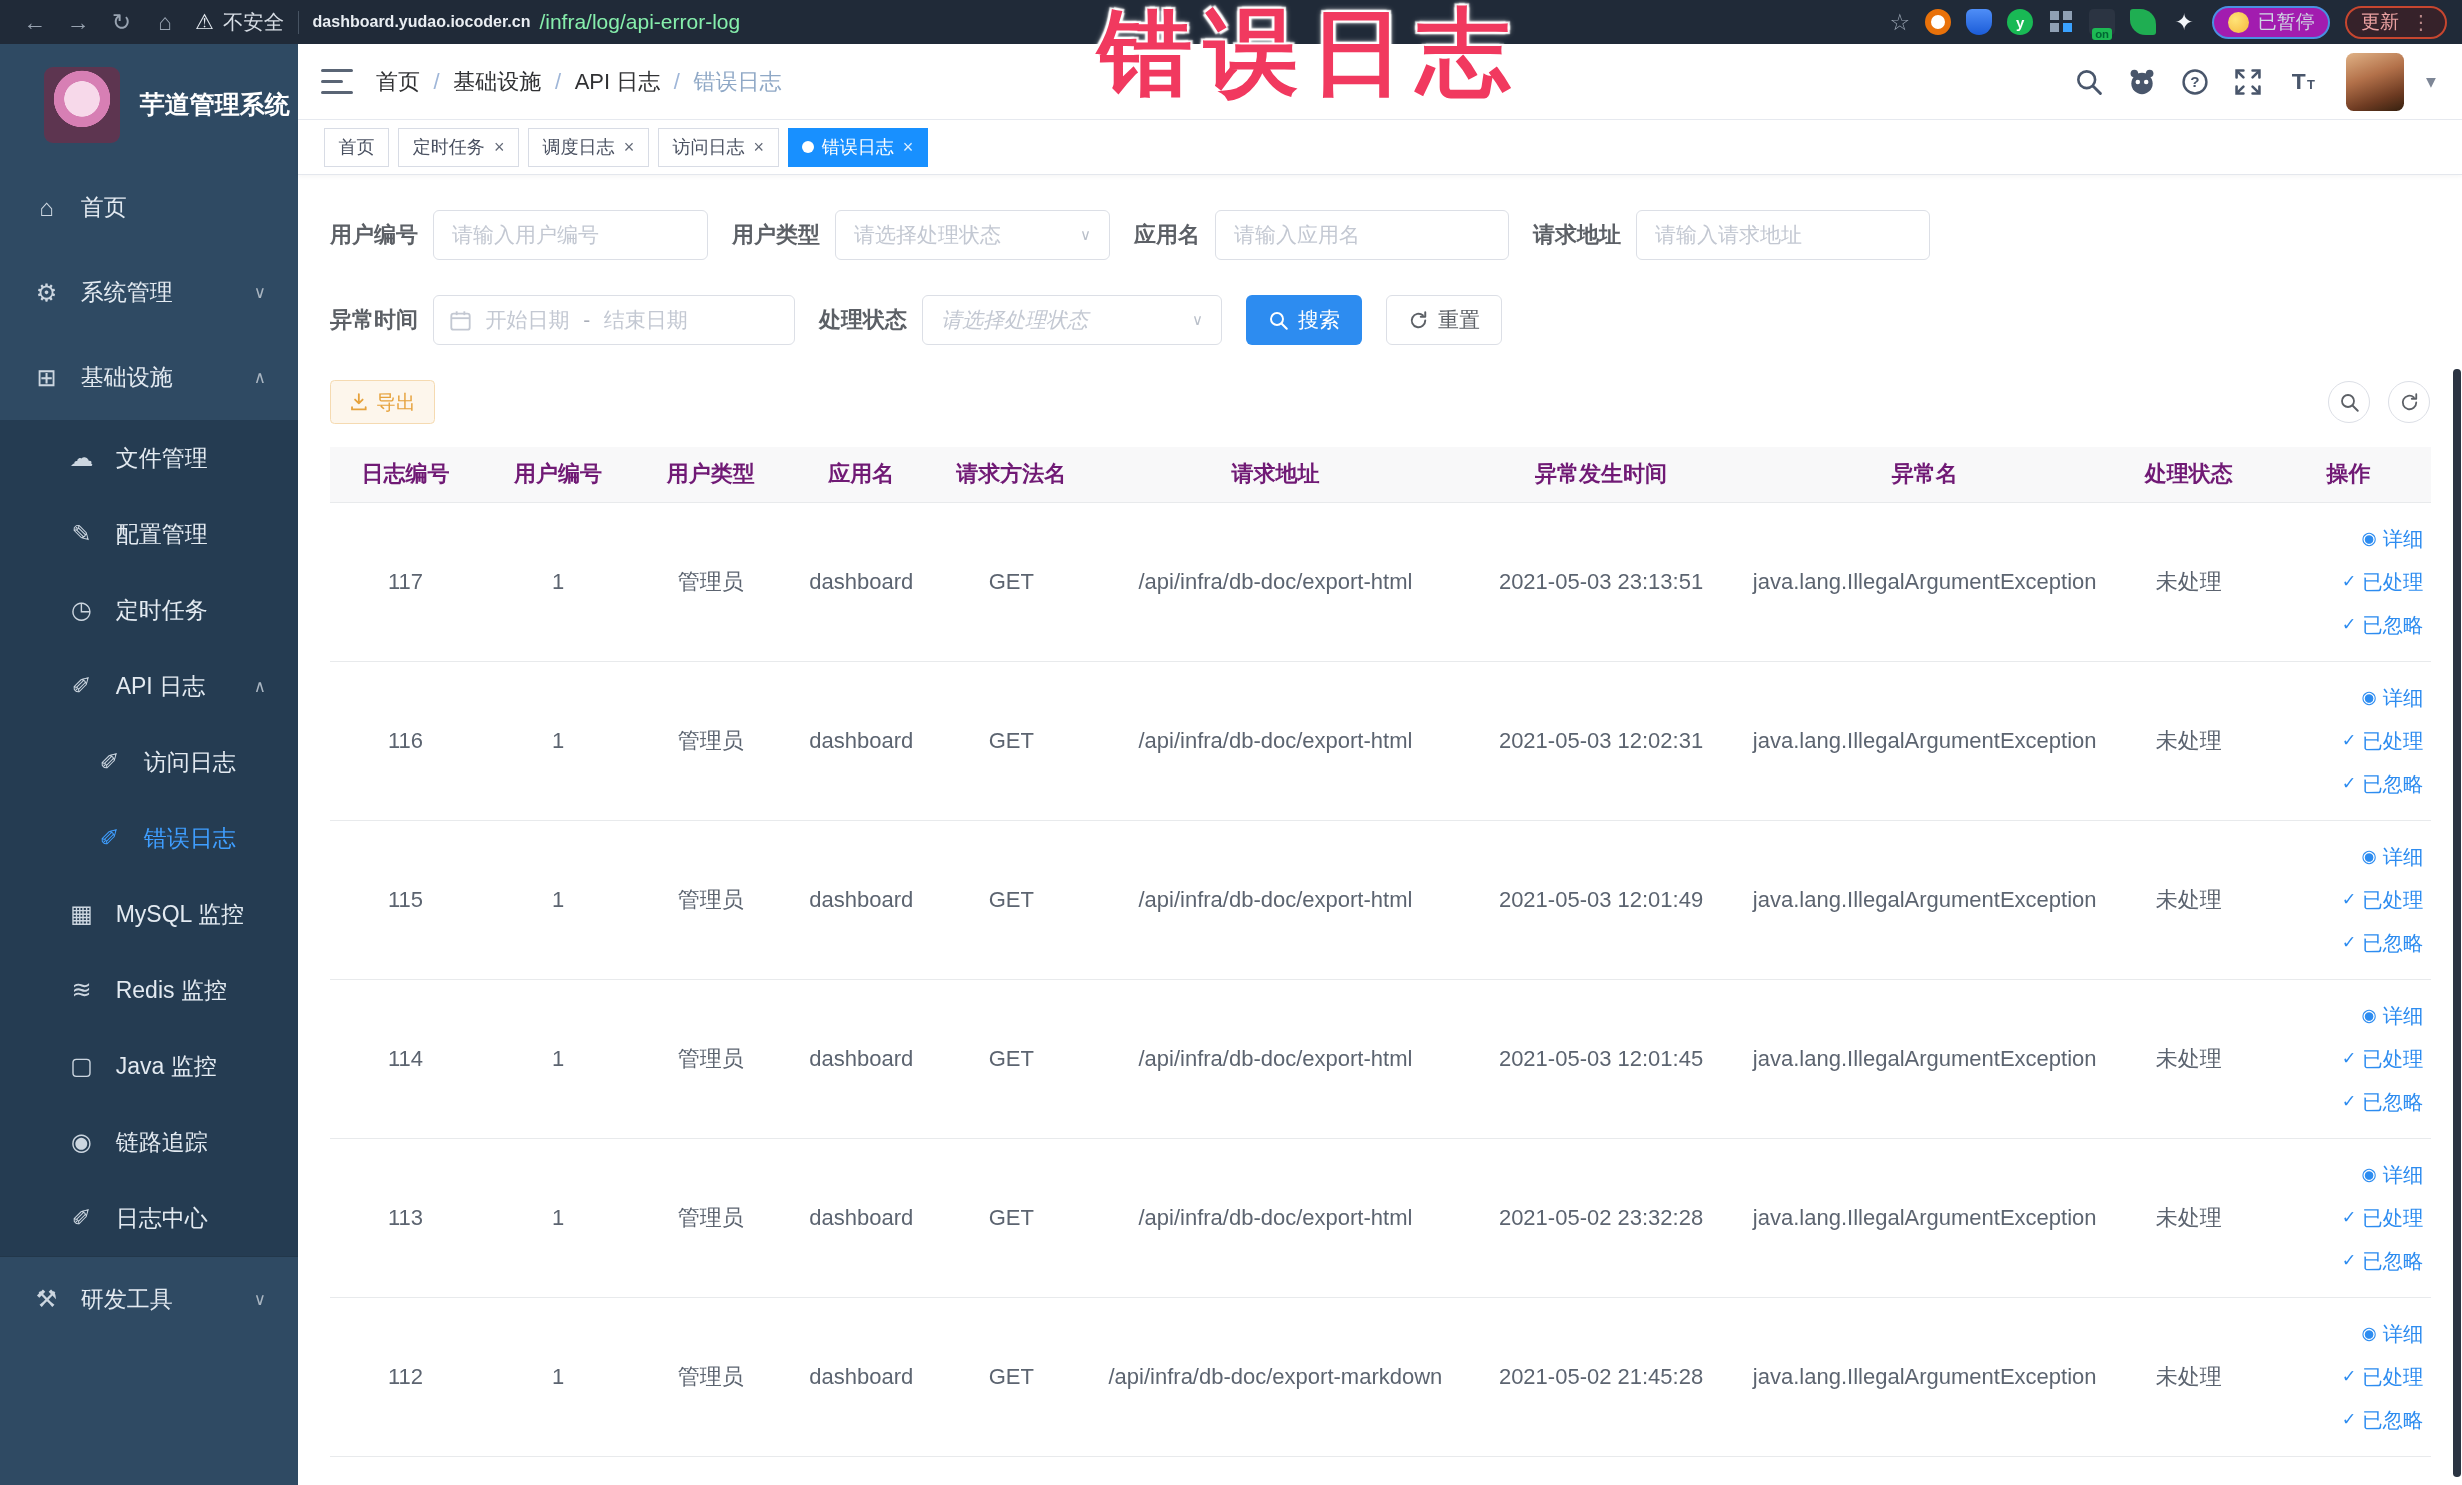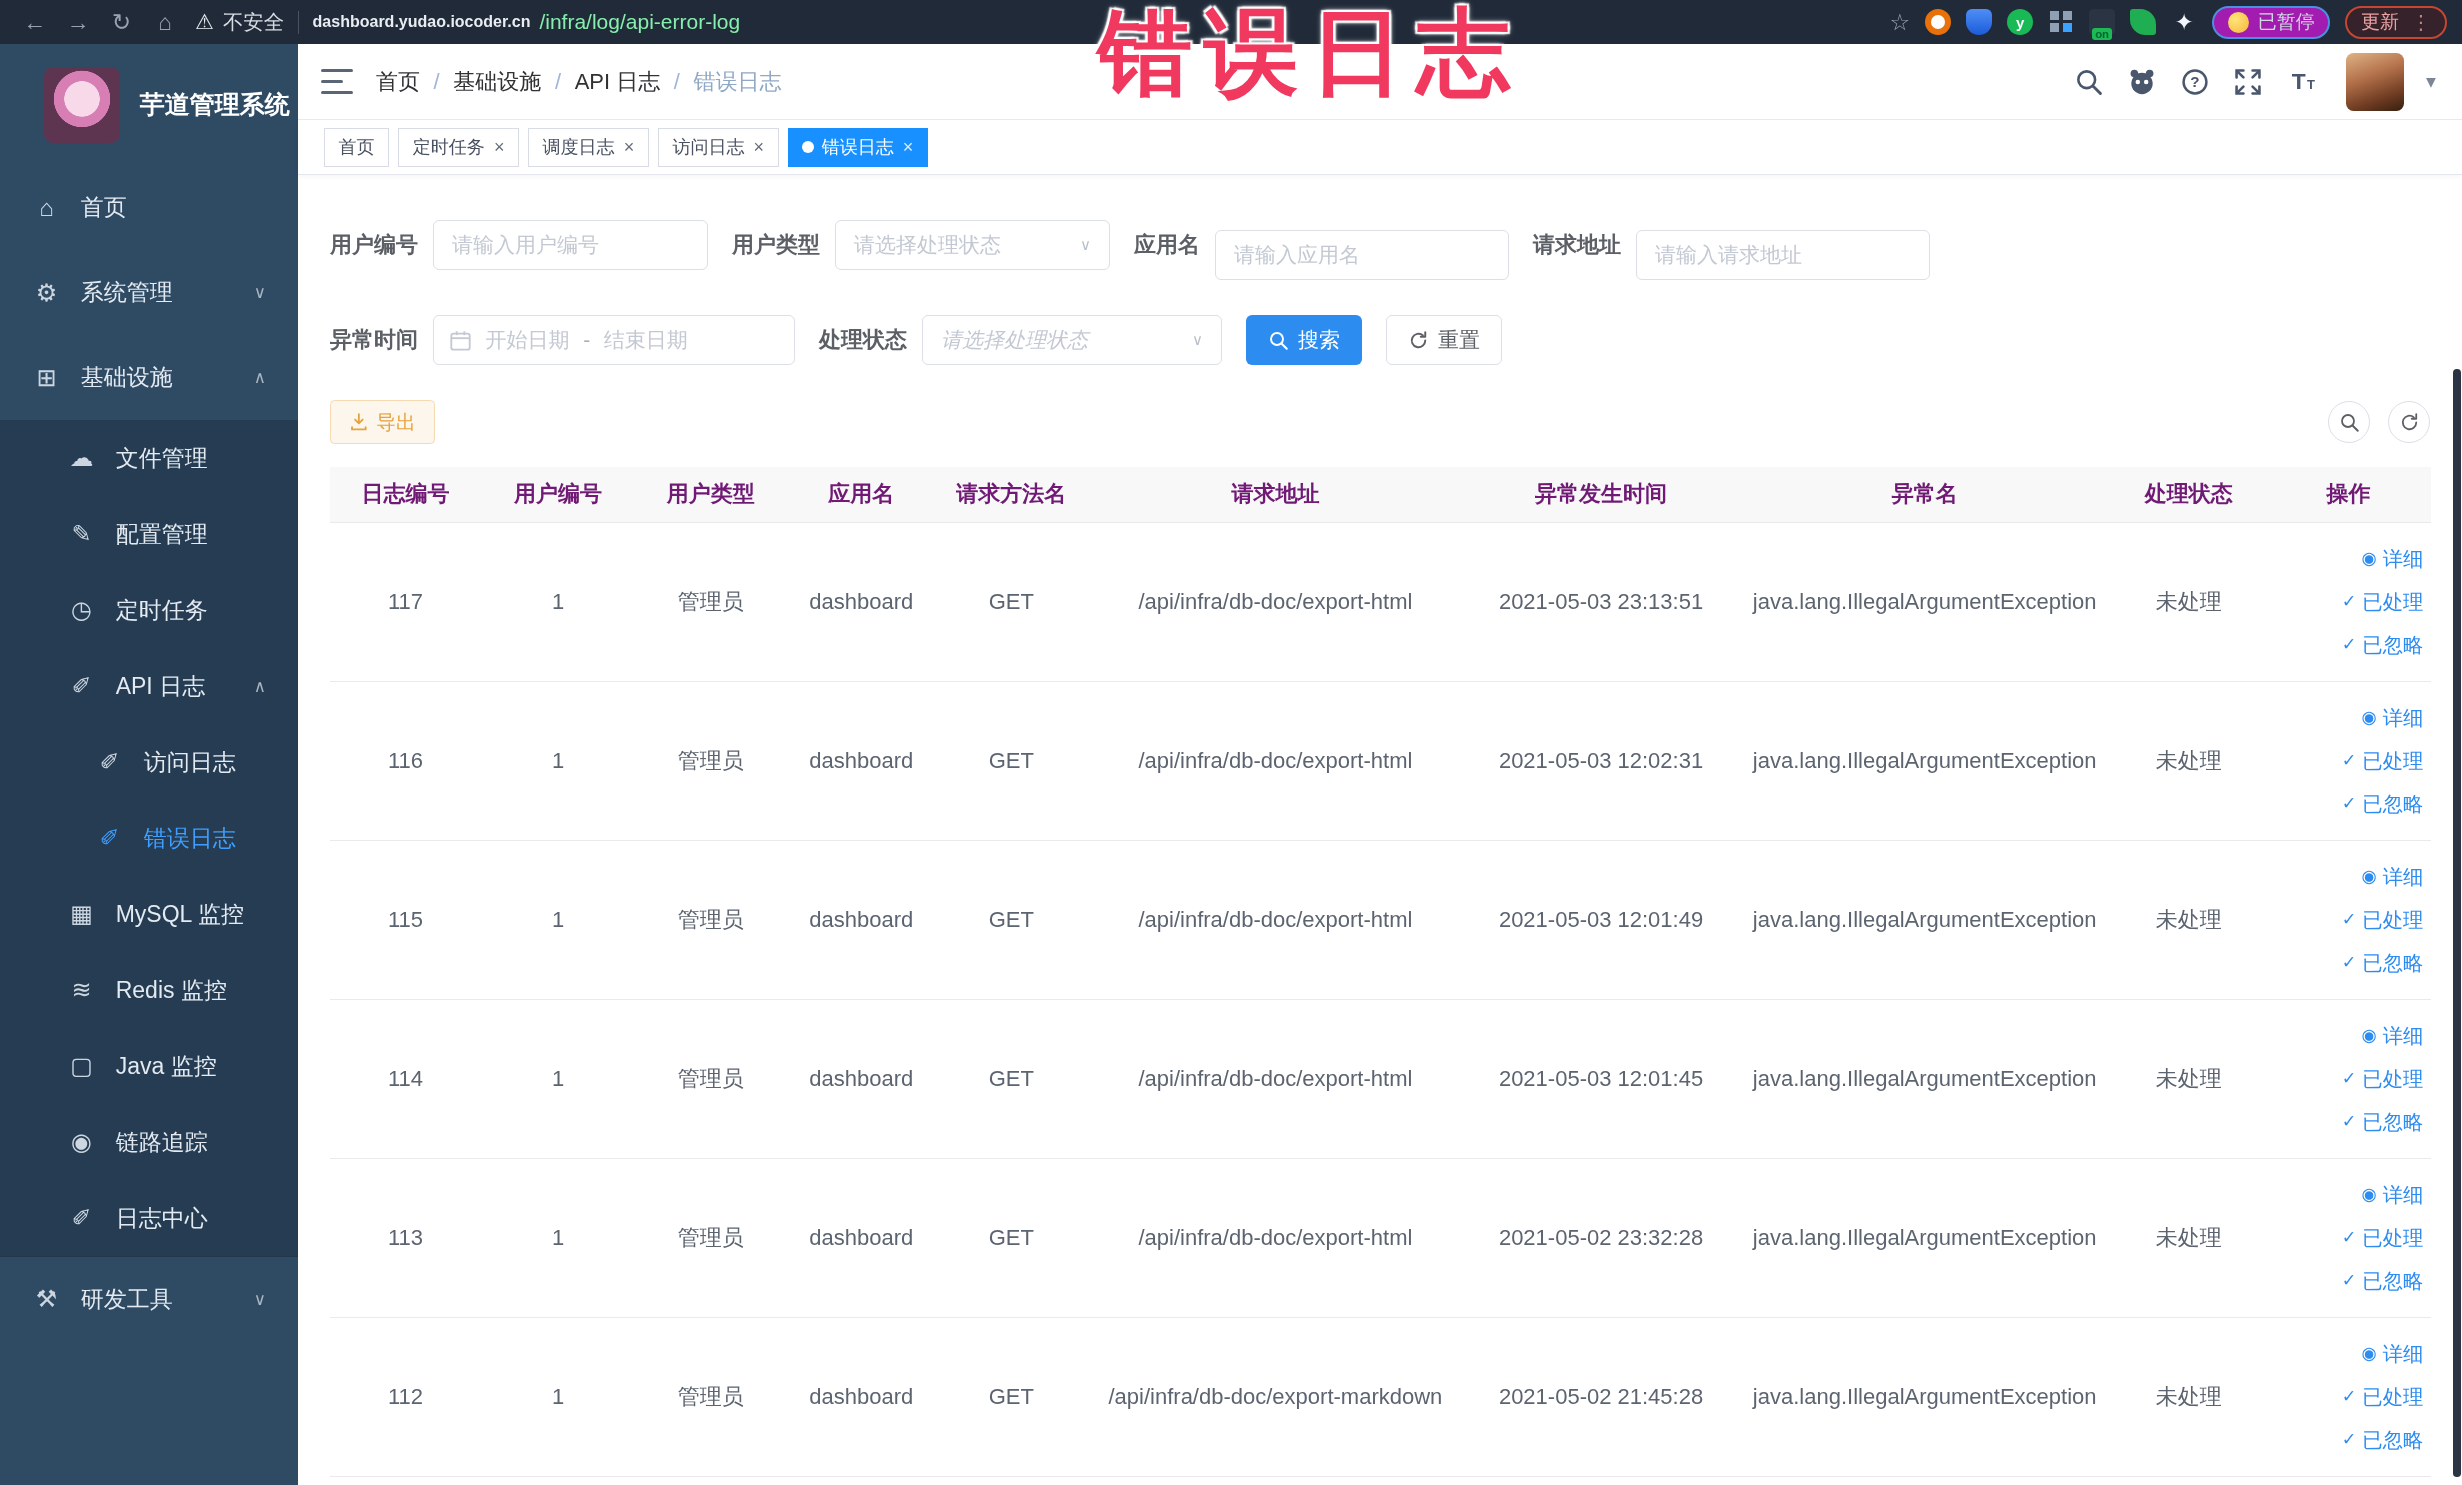--- a/index.html
+++ b/index.html
@@ -84,21 +84,21 @@
   .tag.active { background:#1890ff; border-color:#1890ff; color:#fff; }
   .tag.active .dot { display:inline-block; }
   .tag .x { font-size:18px; opacity:.85; margin-left:1.5px; }
 
   
   .content { flex:1; padding:35px 32px 0 32px; }
   .filter-row { display:flex; align-items:center; gap:24px; margin-bottom:35px; }
   .field { display:flex; align-items:center; gap:15px; }
   .f-label { font-size:22px; font-weight:700; color:#5c6066; white-space:nowrap; }
   .el-input { height:50px; width:275px; border:0.8px solid #dcdfe6; border-radius:6px; padding:0 18px; font-size:21px; color:#606266; background:#fff; outline:none; font-family:inherit; }
-  .el-input.wide { width:294px;margin-top:20px; }
+  .el-input.wide { width:294px; }
   .el-input::placeholder { color:#c3c8d2; }
   .el-select { width:275px; height:50px; border:0.8px solid #dcdfe6; border-radius:6px; background:#fff; display:flex; align-items:center; justify-content:space-between; padding:0 18px; font-size:21px; color:#c3c8d2; cursor:pointer; }
   .el-select.status { width:300px;font-style:italic; }
   .sel-caret { color:#b9bfc9; font-size:15px; }
   .date-range { width:362px; height:50px; border:0.8px solid #dcdfe6; border-radius:6px; background:#fff; display:flex; align-items:center; gap:13.6px; padding:0 15px; font-size:21px; color:#c3c8d2; cursor:pointer; }
   .range-sep { color:#a9aeb8; }
   .btn { height:50px; border-radius:6px; border:0.8px solid transparent; display:inline-flex; align-items:center; gap:9px; padding:0 21px; font-size:21px; cursor:pointer; font-family:inherit; }
   .btn.primary { background:#2d8cf0; color:#fff; }
   .btn.plain { background:#fff; border-color:#dcdfe6; color:#5c6066; }
 

